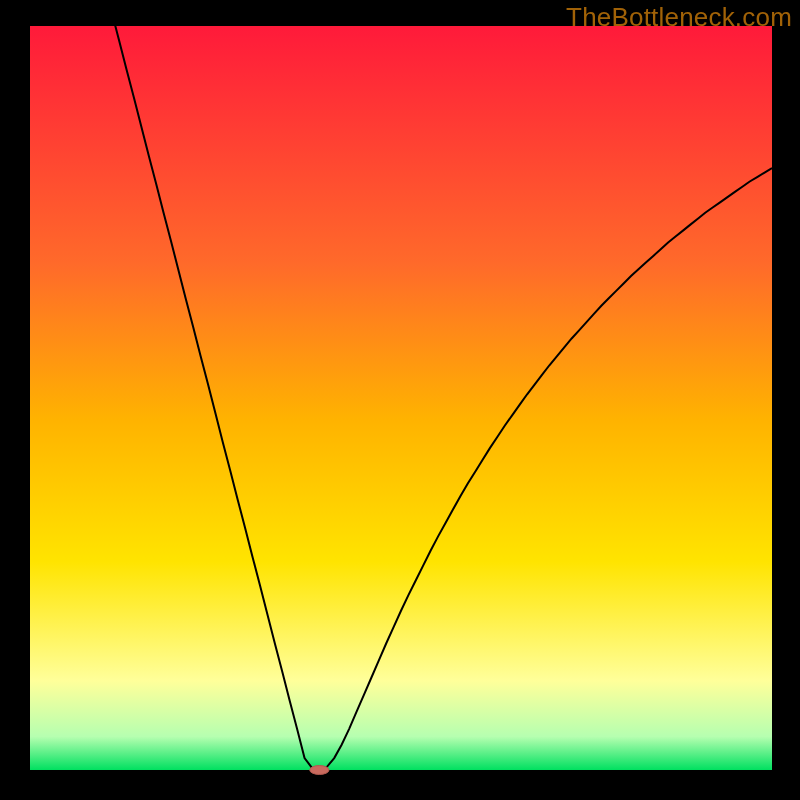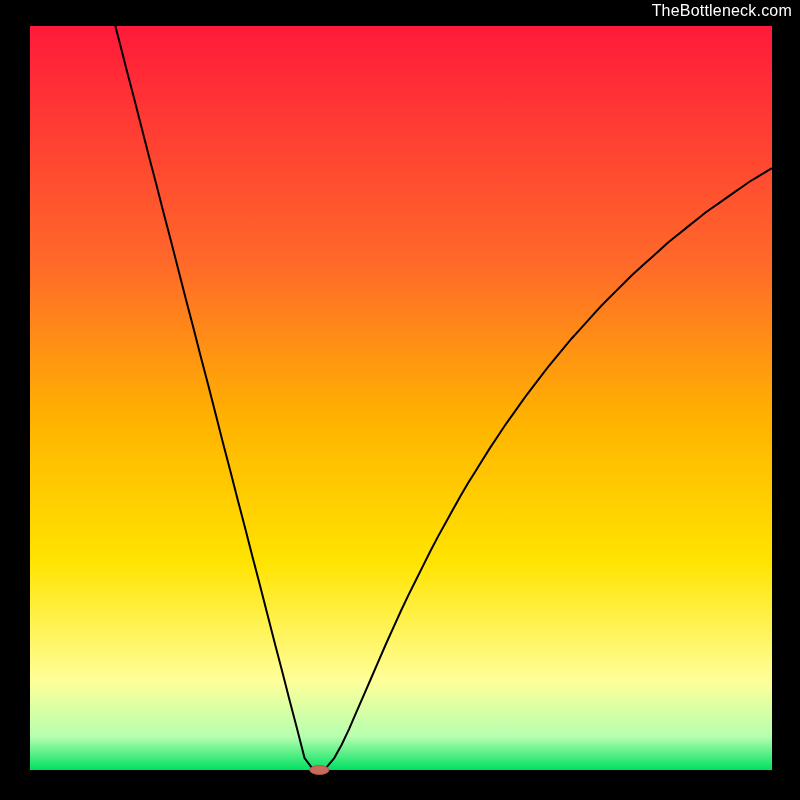--- a/index.html
+++ b/index.html
@@ -14,22 +14,22 @@
   .frame {
     position: relative;
     width: 800px;
     height: 800px;
     background: #000;
   }
   .watermark {
     position: absolute;
     top: 2px;
     right: 8px;
-    color: #ffffff;
-    font-size: 16px;
+    color: #a16207;
+    font-size: 26px;
     font-weight: 400;
     letter-spacing: 0.2px;
     z-index: 5;
   }
   svg.plot {
     position: absolute;
     left: 0;
     top: 0;
     width: 800px;
     height: 800px;

